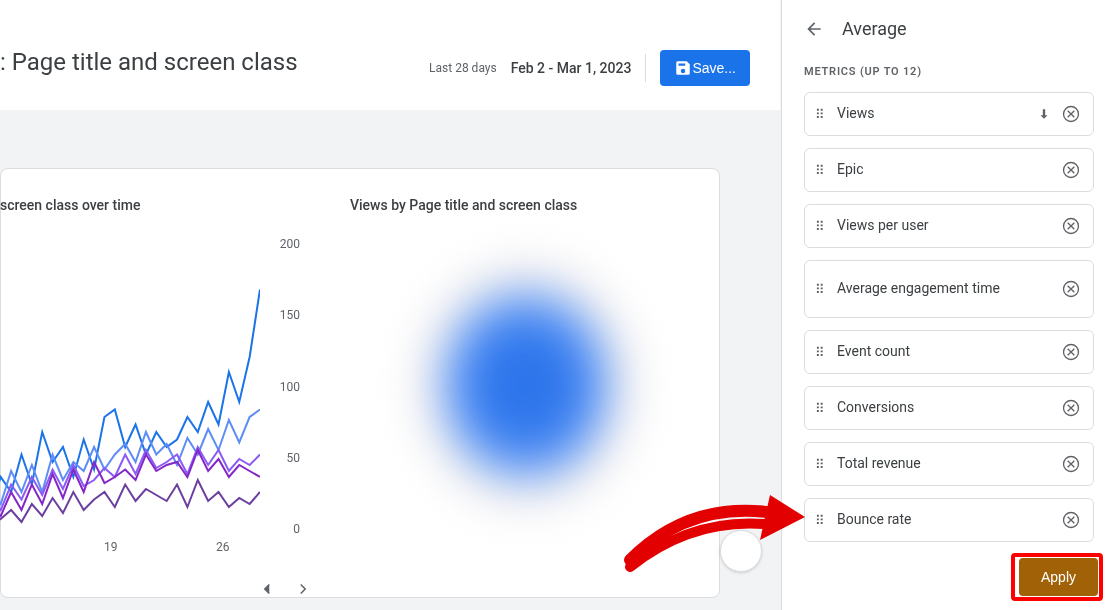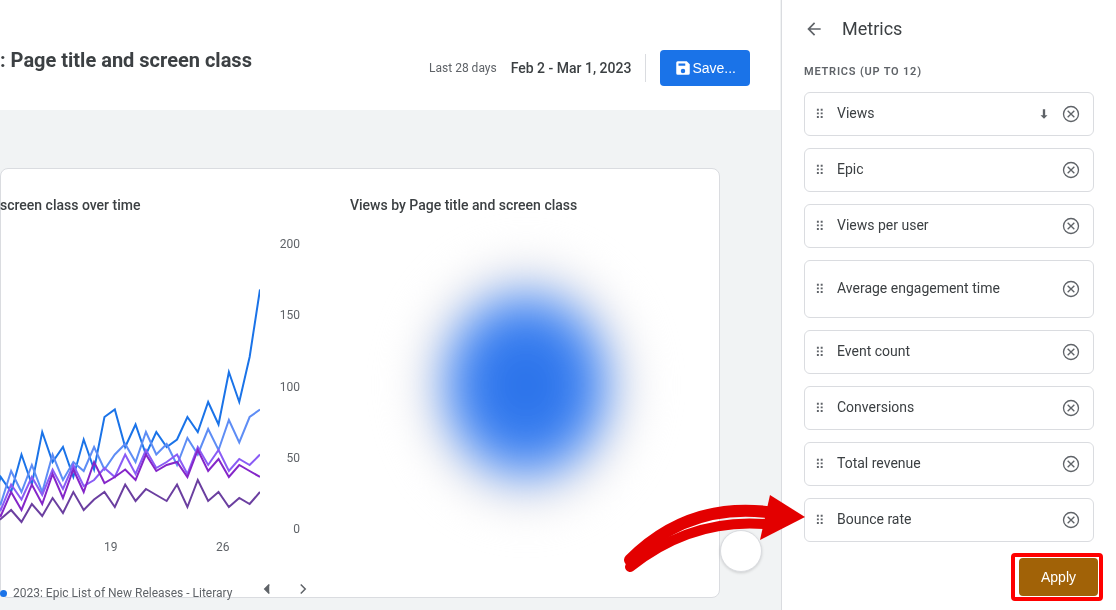--- a/index.html
+++ b/index.html
@@ -2,21 +2,21 @@
 <html><head>
 <meta charset="utf-8">
 <style>
   * { box-sizing: border-box; margin: 0; padding: 0; }
   html, body { width: 1116px; height: 610px; overflow: hidden; font-family: "Google Sans", Roboto, Arial, sans-serif; background: #f1f3f4; color: #202124; }
   .canvas { position: relative; width: 1116px; height: 610px; }
 
   
   .main { position: absolute; left: 0; top: 0; width: 780px; height: 610px; }
   .header { position: absolute; left: 0; top: 0; width: 780px; height: 110px; background: #fff; }
-  .page-title { position: absolute; left: 0; top: 48px; font-size: 20px; font-weight: 700; color: #3c4043; white-space: nowrap; }
+  .page-title { position: absolute; left: 0; top: 48px; font-size: 24px; font-weight: 400; color: #3c4043; white-space: nowrap; }
   .date-wrap { position: absolute; right: 30px; top: 50px; display: flex; align-items: center; gap: 14px; }
   .date-preset { font-size: 12px; color: #5f6368; }
   .date-range { font-size: 14px; color: #3c4043; font-weight: 500; }
   .vdiv { width: 1px; height: 28px; background: #dadce0; }
   .save-btn { display: flex; align-items: center; gap: 0; background: #1a73e8; color: #fff; border: none; border-radius: 4px; height: 36px; padding: 0 14px; font-size: 14px; font-weight: 500; cursor: pointer; }
   .save-btn svg { width: 18px; height: 18px; fill: #fff; }
 
   .card { position: absolute; left: 0; top: 168px; width: 720px; height: 430px; background: #fff; border: 1px solid #dadce0; border-radius: 8px; }
 
   
@@ -103,45 +103,41 @@
         <polyline points="0,262.5 10.37037037037037,252 20.74074074074074,267 31.11111111111111,234 41.48148148148148,255 51.85185185185185,228 62.22222222222222,255 72.5925925925926,217.5 82.96296296296296,243 93.33333333333333,225 103.7037037037037,234 114.07407407407406,210 124.44444444444444,232.5 134.8148148148148,217.5 145.1851851851852,207 155.55555555555557,225 165.92592592592592,195 176.2962962962963,217.5 186.66666666666666,207 197.03703703703704,228 207.4074074074074,201 217.77777777777777,217.5 228.14814814814812,192 238.51851851851853,213 248.88888888888889,183 259.25925925925924,205.5 269.6296296296296,180 280,172.5" fill="none" stroke="#5e8df5" stroke-width="2"></polyline>
         <polyline points="0,277.5 10.37037037037037,258 20.74074074074074,273 31.11111111111111,247.5 41.48148148148148,262.5 51.85185185185185,240 62.22222222222222,258 72.5925925925926,232.5 82.96296296296296,252 93.33333333333333,228 103.7037037037037,249 114.07407407407406,243 124.44444444444444,231 134.8148148148148,240 145.1851851851852,217.5 155.55555555555557,237 165.92592592592592,213 176.2962962962963,231 186.66666666666666,225 197.03703703703704,217.5 207.4074074074074,237 217.77777777777777,210 228.14814814814812,228 238.51851851851853,213 248.88888888888889,234 259.25925925925924,222 269.6296296296296,228 280,217.5" fill="none" stroke="#8a5cf5" stroke-width="2"></polyline>
         <polyline points="0,285 10.37037037037037,288 20.74074074074074,282 31.11111111111111,273 41.48148148148148,285 51.85185185185185,267 62.22222222222222,279 72.5925925925926,261 82.96296296296296,276 93.33333333333333,255 103.7037037037037,273 114.07407407407406,262.5 124.44444444444444,255 134.8148148148148,270 145.1851851851852,247.5 155.55555555555557,264 165.92592592592592,252 176.2962962962963,258 186.66666666666666,264 197.03703703703704,247.5 207.4074074074074,270 217.77777777777777,243 228.14814814814812,264 238.51851851851853,255 248.88888888888889,270 259.25925925925924,261 269.6296296296296,267 280,255" fill="none" stroke="#6b3fa0" stroke-width="2"></polyline>
         <polyline points="0,282 10.37037037037037,270 20.74074074074074,279 31.11111111111111,255 41.48148148148148,273 51.85185185185185,247.5 62.22222222222222,267 72.5925925925926,237 82.96296296296296,261 93.33333333333333,232.5 103.7037037037037,255 114.07407407407406,225 124.44444444444444,246 134.8148148148148,240 145.1851851851852,232.5 155.55555555555557,243 165.92592592592592,217.5 176.2962962962963,234 186.66666666666666,228 197.03703703703704,225 207.4074074074074,240 217.77777777777777,213 228.14814814814812,234 238.51851851851853,222 248.88888888888889,240 259.25925925925924,228 269.6296296296296,234 280,240" fill="none" stroke="#8526c9" stroke-width="2"></polyline>
       </svg>
     <div class="xaxis" id="xaxis">
         <div class="xtick" style="left: 104px;">19</div>
         <div class="xtick" style="left: 216px;">26</div>
       </div>
 
-    <div class="legend-row">
-      <span class="legend-dot"></span>
-      <span>2023: Epic List of New Releases - Literary</span>
-    </div>
     <div class="pager">
       <svg class="chev" viewBox="0 0 24 24">
           <path fill="#5f6368" d="M15 6l-6 6 6 6" stroke="#5f6368" stroke-width="2"></path>
         </svg>
       <svg class="chev" viewBox="0 0 24 24">
           <path d="M9 6l6 6-6 6" stroke="#5f6368" stroke-width="2" fill="none"></path>
         </svg>
     </div>
 
     <div class="blur-blob"></div>
     <div class="blur-edge"></div>
 
     <div class="fab"></div>
   </div>
 
   <div class="panel">
     <div class="panel-head">
       <svg viewBox="0 0 24 24">
           <path d="M20 11H7.8l5.6-5.6L12 4l-8 8 8 8 1.4-1.4L7.8 13H20z"></path>
         </svg>
-      <div class="panel-title">Metrics</div>
+      <div class="panel-title">Average</div>
     </div>
     <div class="section-label">METRICS (UP TO 12)</div>
     <div class="metric-list" id="metric-list">
         <div class="metric">
           <div class="grip">⠿</div>
           <div class="metric-name">Views</div>
           <svg class="sort-icn" viewBox="0 0 24 24">
             <path d="M12 20l-6-6h4V4h4v10h4z"></path>
           </svg>
           <svg class="remove" viewBox="0 0 24 24">

